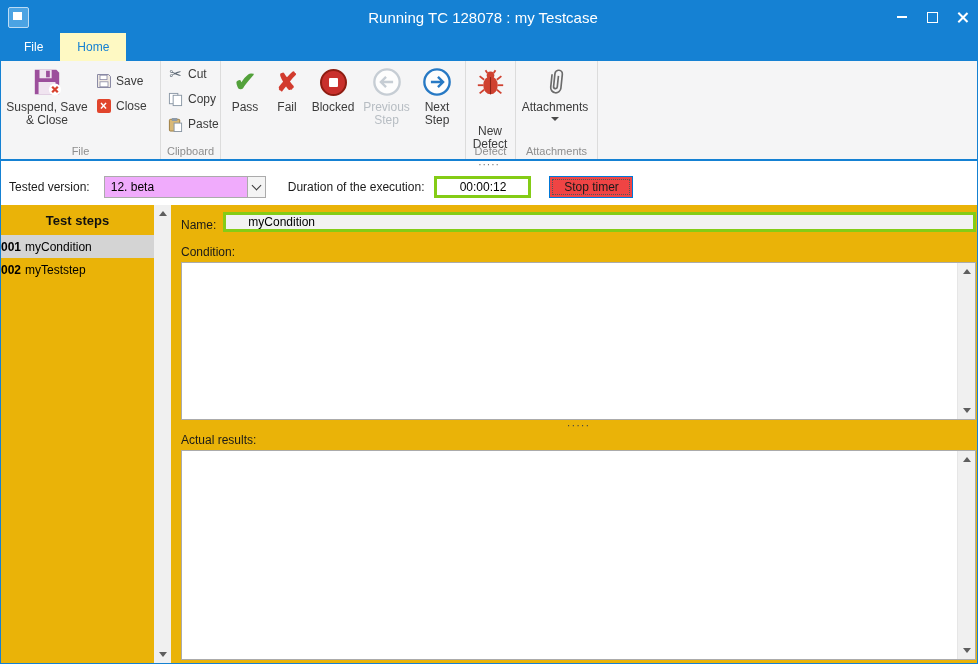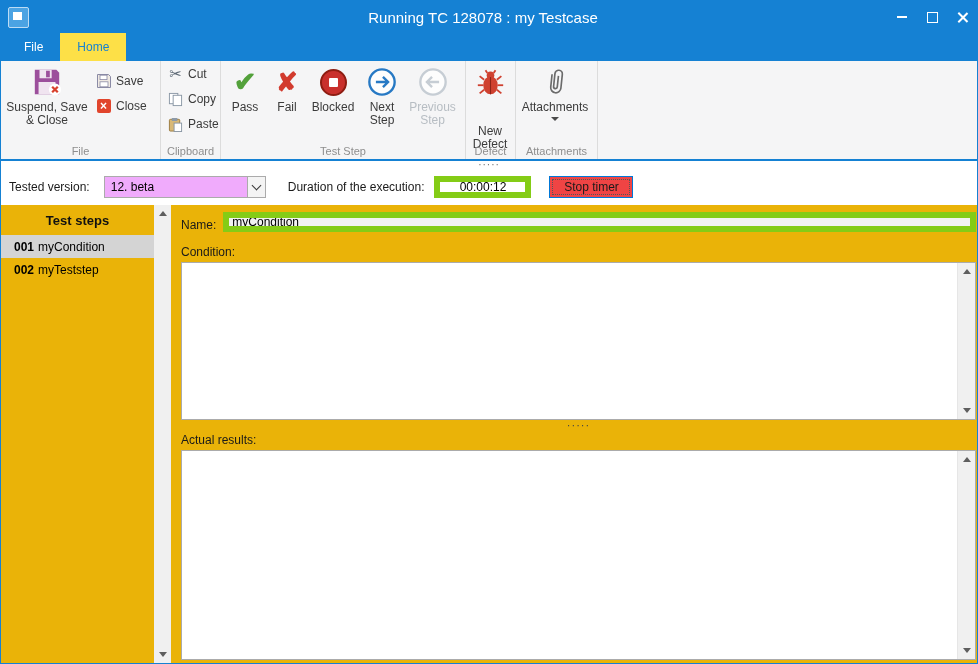--- a/index.html
+++ b/index.html
@@ -16,21 +16,21 @@
   .glyph-min{width:10px;height:2px;background:#fff;}
   .glyph-max{width:9px;height:9px;border:1px solid #fff;}
   .glyph-close{position:relative;width:13px;height:13px;}
   .glyph-close::before,.glyph-close::after{content:"";position:absolute;left:6px;top:0;width:1.5px;height:13px;background:#fff;}
   .glyph-close::before{transform:rotate(45deg);}
   .glyph-close::after{transform:rotate(-45deg);}
 
   
   .tabrow{height:28px;background:#1581d3;display:flex;align-items:stretch;padding-left:6px;flex:0 0 auto;}
   .tab{padding:0 17px;display:flex;align-items:center;color:#fff;font-size:12px;cursor:pointer;}
-  .tab.active{background:#fde047;color:#1581d3;}
+  .tab.active{background:#fef9c3;color:#1581d3;}
 
   
   .ribbon{height:100px;box-sizing:border-box;background:#f5f5f6;border-bottom:2px solid #1581d3;display:flex;flex:0 0 auto;}
   .rgroup{position:relative;display:flex;align-items:flex-start;padding:1px 2px 16px 2px;border-right:1px solid #dcdcdc;box-sizing:border-box;}
   .rgroup-label{position:absolute;bottom:2px;left:0;right:0;text-align:center;font-size:11px;color:#8e8e8e;}
   .g-file{width:160px;}
   .g-clip{width:60px;flex-direction:column;padding-top:2px;}
   .g-step{width:245px;}
   .g-defect{width:50px;}
   .g-attach{width:82px;}
@@ -51,30 +51,30 @@
 
   
   .toolbar{height:44px;box-sizing:border-box;background:#fff;display:flex;align-items:center;padding:8px 0 0 8px;position:relative;flex:0 0 auto;}
   .grip-top{position:absolute;top:-1px;left:0;right:0;text-align:center;color:#6a6a6a;font-size:10px;letter-spacing:1px;line-height:9px;cursor:row-resize;}
   .lbl{font-size:12px;color:#1a1a1a;}
   .combo{width:162px;height:22px;box-sizing:border-box;border:1px solid #ababab;background:#f0abfc;display:flex;align-items:center;margin-left:14px;cursor:pointer;}
   .combo-value{flex:1;font-size:12px;padding-left:6px;}
   .combo-btn{width:17px;height:100%;border-left:1px solid #ababab;background:#f4f4f4;display:flex;align-items:center;justify-content:center;}
   .chev{width:6px;height:6px;border-right:1.4px solid #3a3a3a;border-bottom:1.4px solid #3a3a3a;transform:rotate(45deg);margin-top:-3px;}
   .lbl2{margin-left:22px;}
-  .txt{border:6px solid #84cc16;height:22px;box-sizing:border-box;font-size:12px;font-family:inherit;padding:0 3px;outline:none;}
+  .txt{border:3px solid #84cc16;height:22px;box-sizing:border-box;font-size:12px;font-family:inherit;padding:0 22px;outline:none;}
   .duration{width:97px;margin-left:10px;text-align:center;}
   .btn-stop{width:84px;height:22px;margin-left:18px;border:1px solid #0078d7;background:#ef4444;font-size:12px;font-family:inherit;outline:1px dotted #555;outline-offset:-4px;cursor:pointer;color:#1a1a1a;}
 
   
   .bodyrow{flex:1;display:flex;min-height:0;background:#eab308;}
   .steps-panel{width:170px;flex:0 0 auto;display:flex;}
   .steps-content{flex:1;min-width:0;}
   .steps-header{font-weight:bold;font-size:13px;text-align:center;padding:8px 0 7px;color:#111;}
-  .step-item{height:23px;display:flex;align-items:center;padding-left:13px;font-size:12px;cursor:pointer;white-space:nowrap;}
+  .step-item{height:23px;display:flex;align-items:center;font-size:12px;cursor:pointer;white-space:nowrap;}
   .step-item.selected{background:#d4d4d4;}
   .step-num{font-weight:bold;margin-right:4px;}
 
   .vscroll{width:17px;background:#f0f0f0;display:flex;flex-direction:column;flex:0 0 auto;}
   .sb-btn{height:17px;display:flex;align-items:center;justify-content:center;cursor:pointer;flex:0 0 auto;}
   .sb-track{flex:1;}
   .tri-up{width:0;height:0;border-left:4px solid transparent;border-right:4px solid transparent;border-bottom:5px solid #5e5e5e;}
   .tri-down{width:0;height:0;border-left:4px solid transparent;border-right:4px solid transparent;border-top:5px solid #5e5e5e;}
 
   .main{flex:1;display:flex;flex-direction:column;padding:7px 1px 2px 10px;min-width:0;position:relative;}
@@ -191,39 +191,38 @@
             <span class="glyph-fail">✘</span>
           </span>
         <span>Fail</span>
       </div>
       <div class="big-btn" style="width:52px;">
         <span class="bicon">
             <span class="icon-blocked"></span>
           </span>
         <span>Blocked</span>
       </div>
+      <div class="big-btn disabled" style="width:55px;">
+        <span class="bicon">
+          <svg width="30" height="30" viewBox="0 0 32 32">
+            <circle cx="16" cy="16" r="13.5" fill="#fdfdfd" stroke="#c6cdd4" stroke-width="2.5"></circle>
+            <path d="M22.5 16 H10 M15 10.5 L9.5 16 L15 21.5" fill="none" stroke="#c6cdd4" stroke-width="2.5"></path>
+          </svg>
+        </span>
+        <span>Previous Step</span>
+      </div>
       <div class="big-btn" style="width:46px;">
         <span class="bicon">
           <svg width="30" height="30" viewBox="0 0 32 32">
             <circle cx="16" cy="16" r="13.5" fill="#fdfdfd" stroke="#2779c4" stroke-width="2.5"></circle>
             <path d="M9.5 16 H22 M17 10.5 L22.5 16 L17 21.5" fill="none" stroke="#2779c4" stroke-width="2.5"></path>
           </svg>
         </span>
         <span>Next Step</span>
       </div>
-      <div class="big-btn disabled" style="width:55px;">
-        <span class="bicon">
-          <svg width="30" height="30" viewBox="0 0 32 32">
-            <circle cx="16" cy="16" r="13.5" fill="#fdfdfd" stroke="#c6cdd4" stroke-width="2.5"></circle>
-            <path d="M22.5 16 H10 M15 10.5 L9.5 16 L15 21.5" fill="none" stroke="#c6cdd4" stroke-width="2.5"></path>
-          </svg>
-        </span>
-        <span>Previous Step</span>
-      </div>
-      <div class="rgroup-label">Test Step</div>
     </div>
 
     <div class="rgroup g-defect">
       <div class="big-btn" style="width:44px;gap:24px;">
         <span class="bicon">
           <svg width="29" height="29" viewBox="0 0 32 32">
             <g stroke="#cf4130" stroke-width="2" fill="none">
               <path d="M9 13 L4 9"></path>
                 <path d="M8 19 H2"></path>
                 <path d="M9 24 L4 28"></path>

